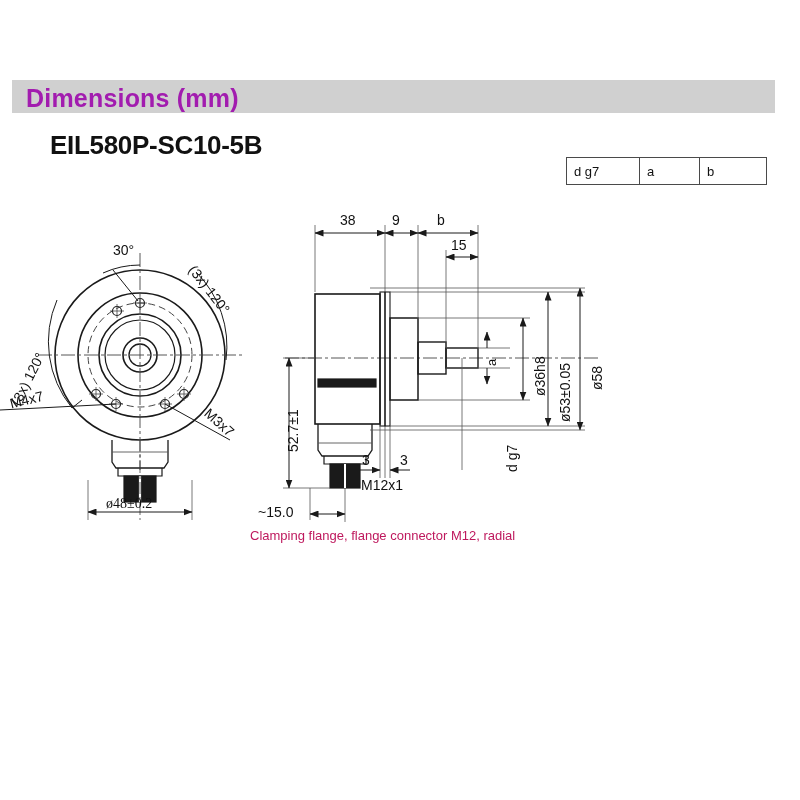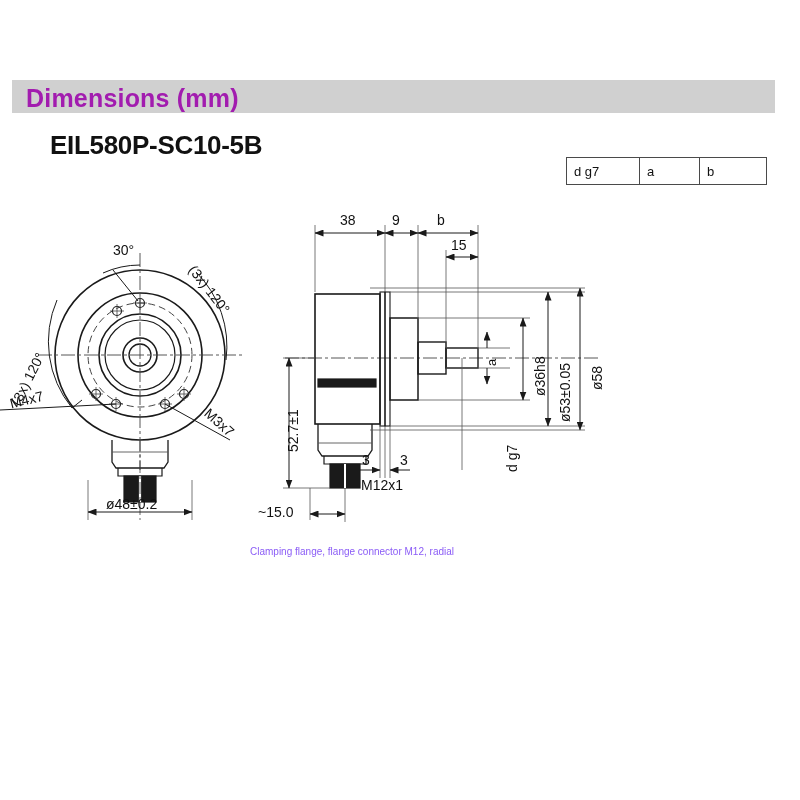--- a/index.html
+++ b/index.html
@@ -39,22 +39,22 @@
   .spec-table td.c0{width:58px;}
   .spec-table td.c1{width:45px;}
   .spec-table td.c2{width:52px;}
 
   
   .drawing{
     position:absolute;left:0;top:0;width:800px;height:800px;
     pointer-events:none;
   }
   .caption{
-    position:absolute;left:250px;top:546px;
-    font-size:10px;color:#8b5cf6;white-space:nowrap;
+    position:absolute;left:250px;top:528px;
+    font-size:13px;color:#be185d;white-space:nowrap;
   }
 
   
   .lbl{position:absolute;font-size:14px;color:#111;white-space:nowrap;}
   .lbl.sm{font-size:13px;}
   .rot90{transform:rotate(-90deg);transform-origin:left top;}
 </style>
 </head>
 <body>
 
@@ -217,21 +217,21 @@
       <line x1="310" y1="514" x2="345" y2="514" stroke="#1a1a1a" stroke-width="1" marker-start="url(#ahr)" marker-end="url(#ah)"></line>
     </g>
   </g>
 </svg>
 
 <div class="lbl" style="left:113px;top:242px;">30°</div>
 <div class="lbl" style="left:22px;top:392px;transform:rotate(-63deg);transform-origin:left bottom;">(3x) 120°</div>
 <div class="lbl" style="left:198px;top:262px;transform:rotate(52deg);transform-origin:left top;">(3x) 120°</div>
 <div class="lbl" style="left:8px;top:396px;transform:rotate(-14deg);transform-origin:left top;">M4x7</div>
 <div class="lbl" style="left:212px;top:405px;transform:rotate(42deg);transform-origin:left top;">M3x7</div>
-<div class="lbl" style="left:106px;top:496px;">ø48±0.2</div>
+<div class="lbl" style="left:106px;top:496px;font-family:Liberation Serif, serif;">ø48±0.2</div>
 
 <div class="lbl" style="left:328px;top:212px;margin-left:12px;">38</div>
 <div class="lbl" style="left:392px;top:212px;">9</div>
 <div class="lbl" style="left:437px;top:212px;">b</div>
 <div class="lbl" style="left:451px;top:237px;">15</div>
 
 <div class="lbl rot90" style="left:532px;top:396px;">ø36h8</div>
 <div class="lbl rot90" style="left:557px;top:422px;">ø53±0.05</div>
 <div class="lbl rot90" style="left:589px;top:390px;">ø58</div>
 <div class="lbl rot90" style="left:504px;top:472px;">d g7</div>

